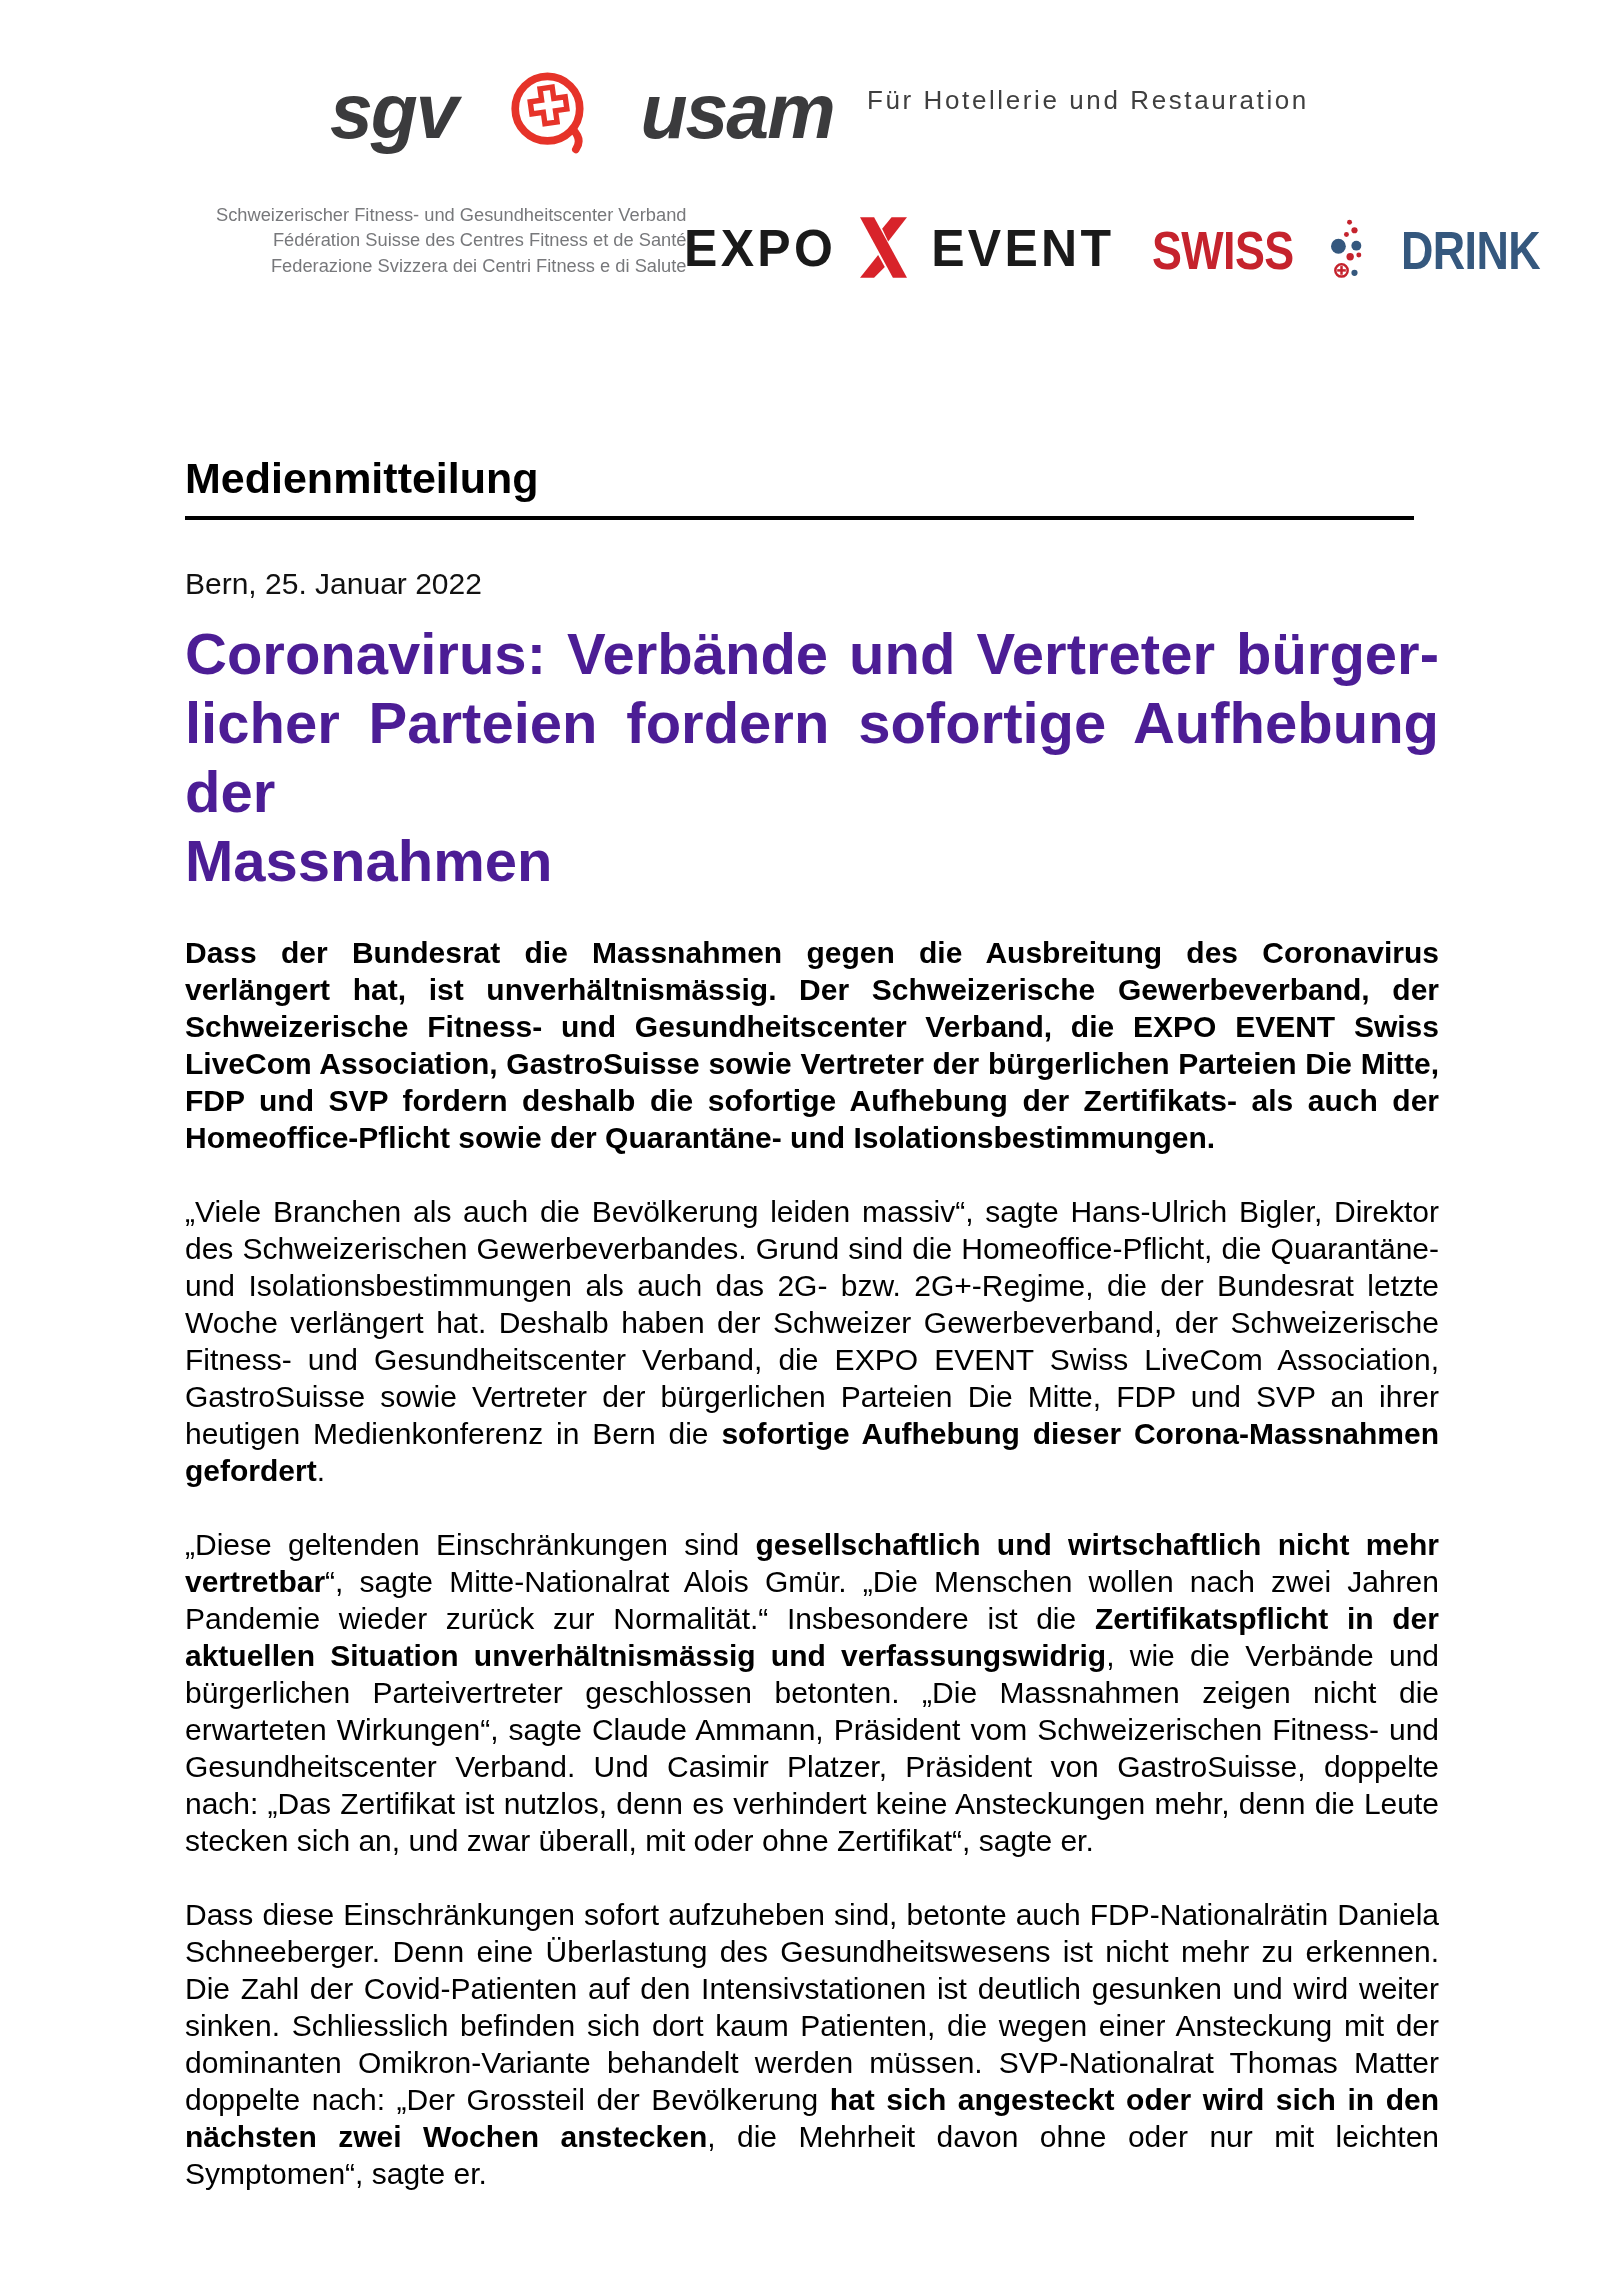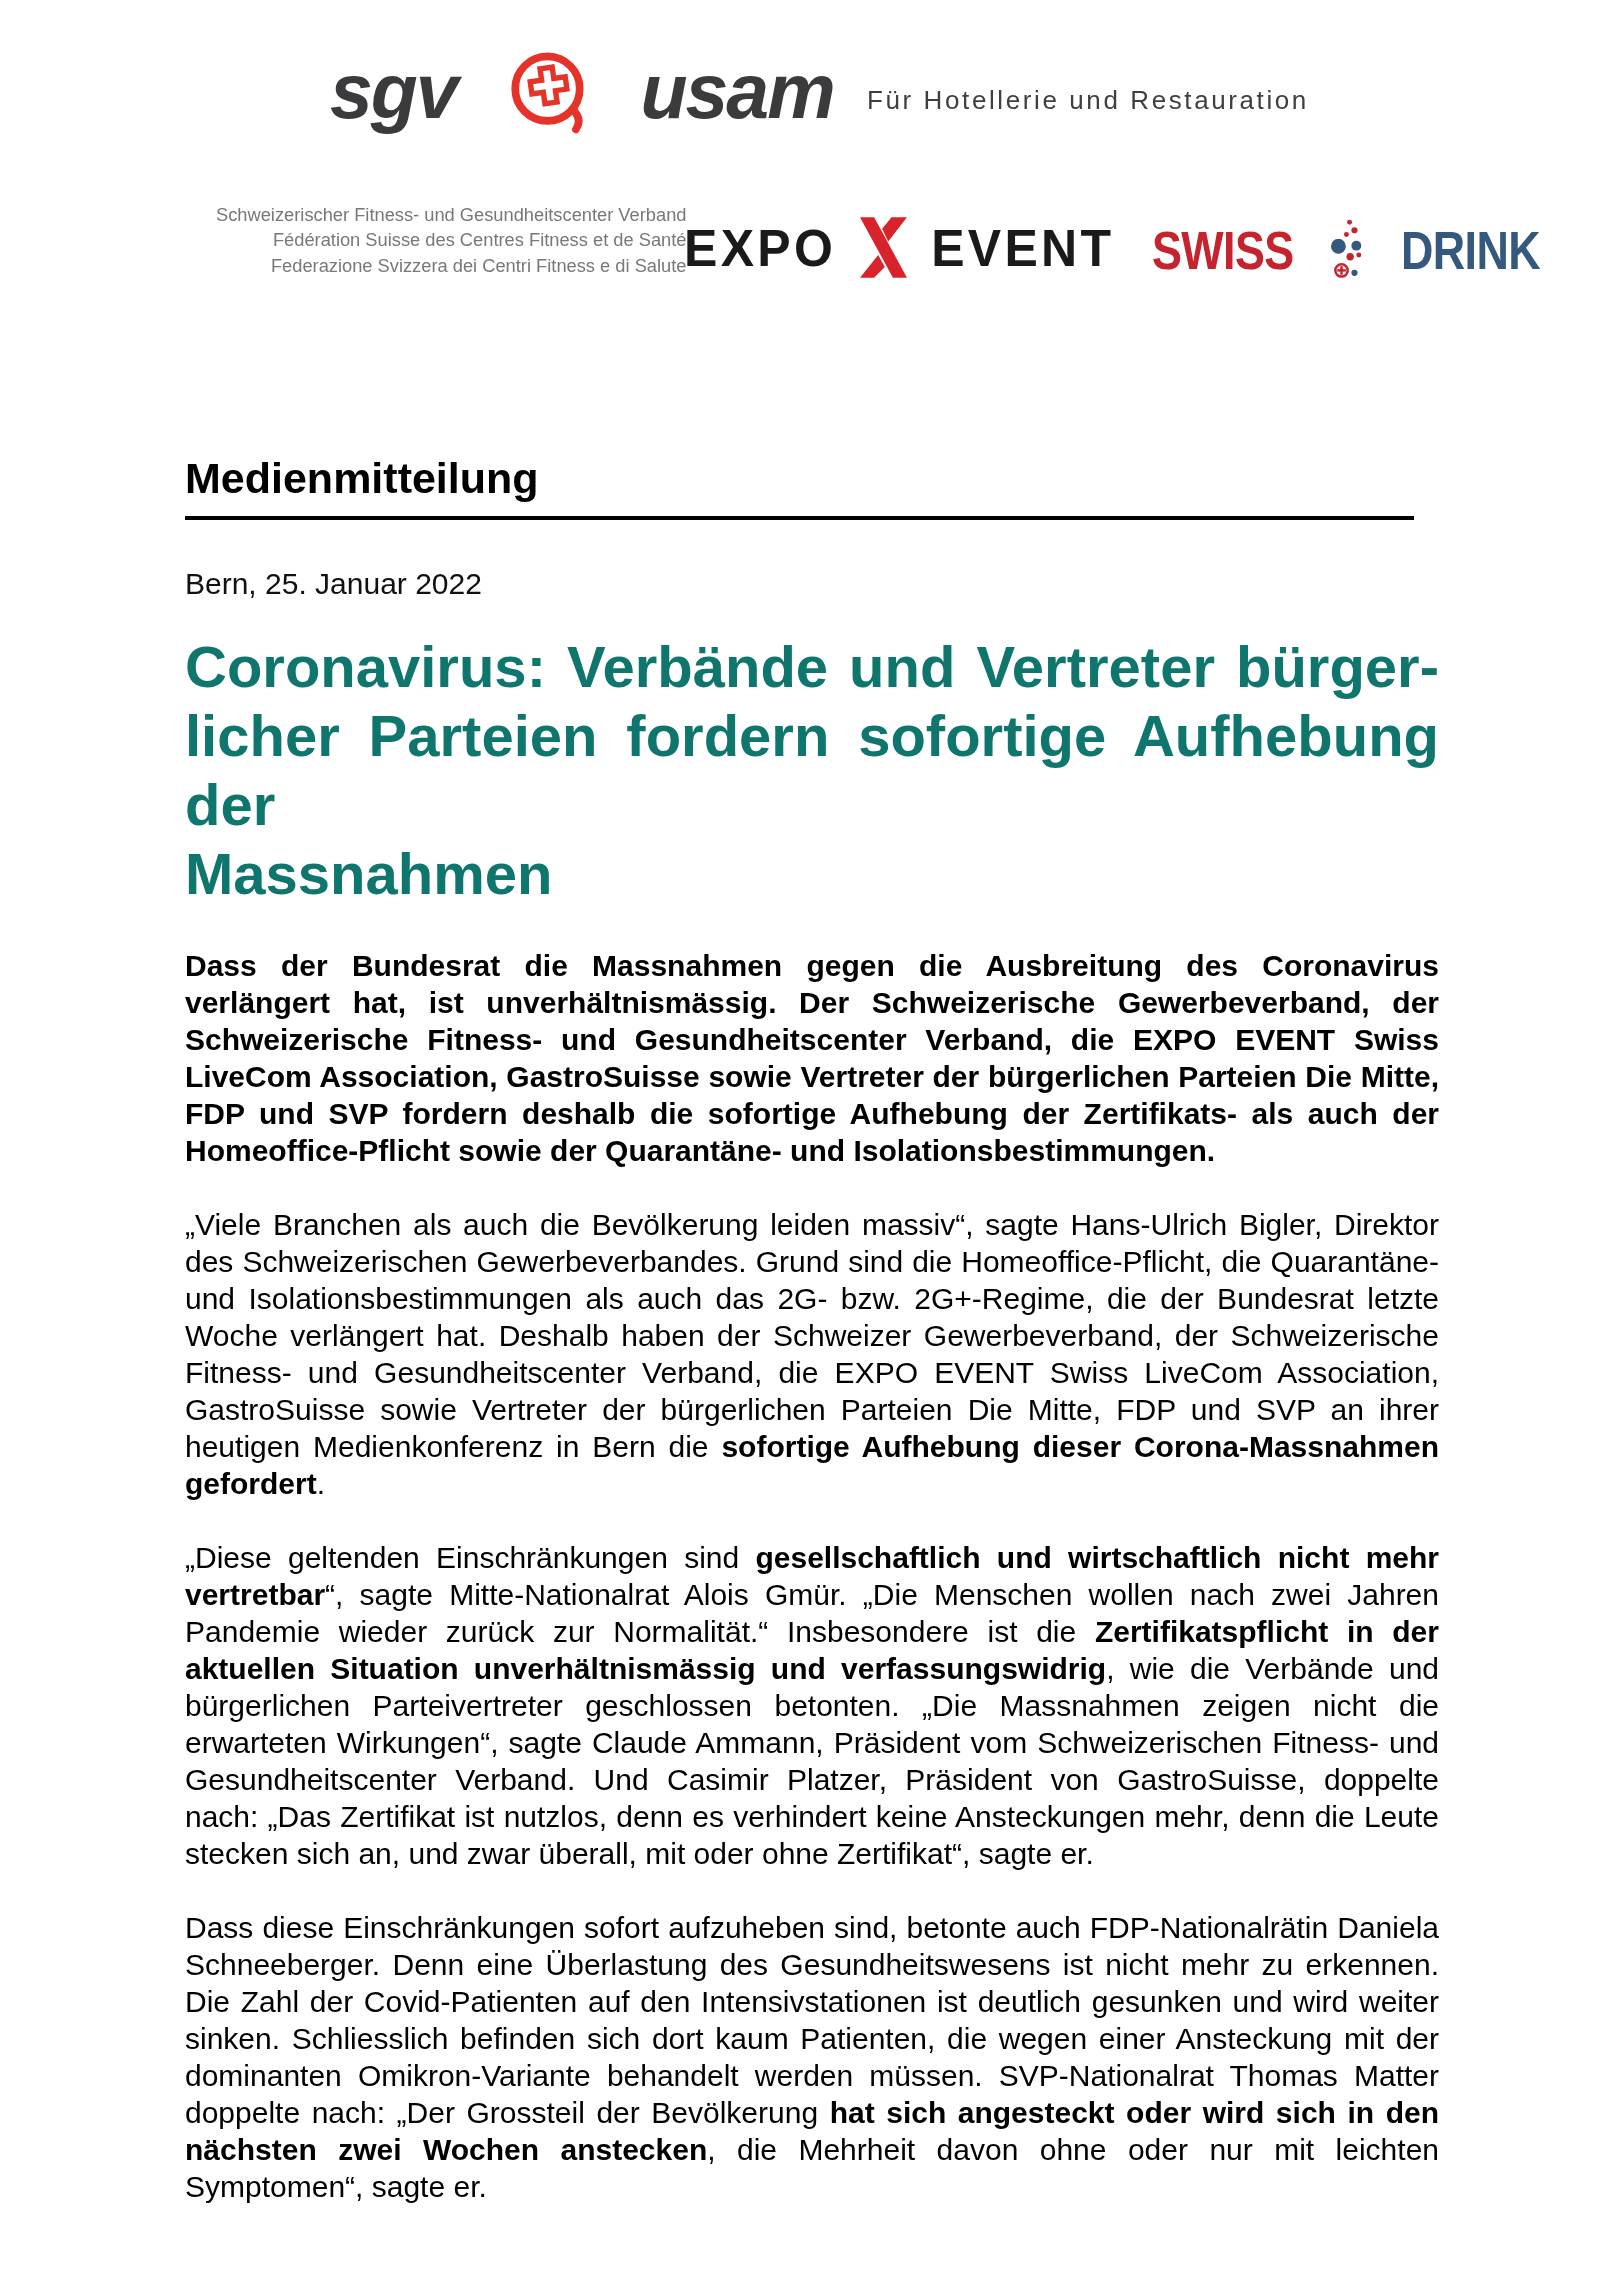--- a/index.html
+++ b/index.html
@@ -10,21 +10,21 @@
     font-family:"Liberation Sans", sans-serif;
     color:#111111;
     overflow:hidden;
   }
 
   
   .logo-header { position:absolute; top:0; left:0; width:100%; height:366px; }
   .logo { position:absolute; display:flex; align-items:center; }
 
   
-  .sgv-logo { left:330px; top:48px;gap:45px; }
+  .sgv-logo { left:330px; top:68px;gap:45px; }
   .sgv-word {
     font-style:italic; font-weight:700; font-size:77px; letter-spacing:-2px;
     color:#3b3b3d; line-height:1;
   }
   .sgv-emblem { width:86px; height:86px; margin:0 3.9px; }
 
   
   .gastro-logo { left:867px; top:65px; display:block; }
   .gastro-wordrow { display:flex; align-items:center; }
   .gastro-word {
@@ -81,21 +81,21 @@
 
   
   .content { position:absolute; left:185px; top:366px; width:1254px; }
 
   .kicker {
     margin:88px 0 0 0; font-size:43px; font-weight:700; color:#000;
   }
   .rule { margin-top:13px; height:3.9px; background:#000; width:98%; }
   .dateline { margin:47px 0 0 0; font-size:30px; color:#111; }
 
-  .headline { margin-top:31px; font-weight:700; font-size:58px; line-height:69px; color:#0f766e; }
+  .headline { margin-top:18px; font-weight:700; font-size:58px; line-height:69px; color:#4c1d95; }
   .headline-line { text-align:justify; text-align-last:justify; }
   .headline-line:last-child { text-align-last:left; }
 
   .lead {
     margin:36px 0 0 0; font-size:30px; line-height:37px;
     font-weight:700; text-align:justify; color:#000;
   }
   .body-par {
     margin:37px 0 0 0; font-size:30px; line-height:37px;
     text-align:justify; color:#000;

